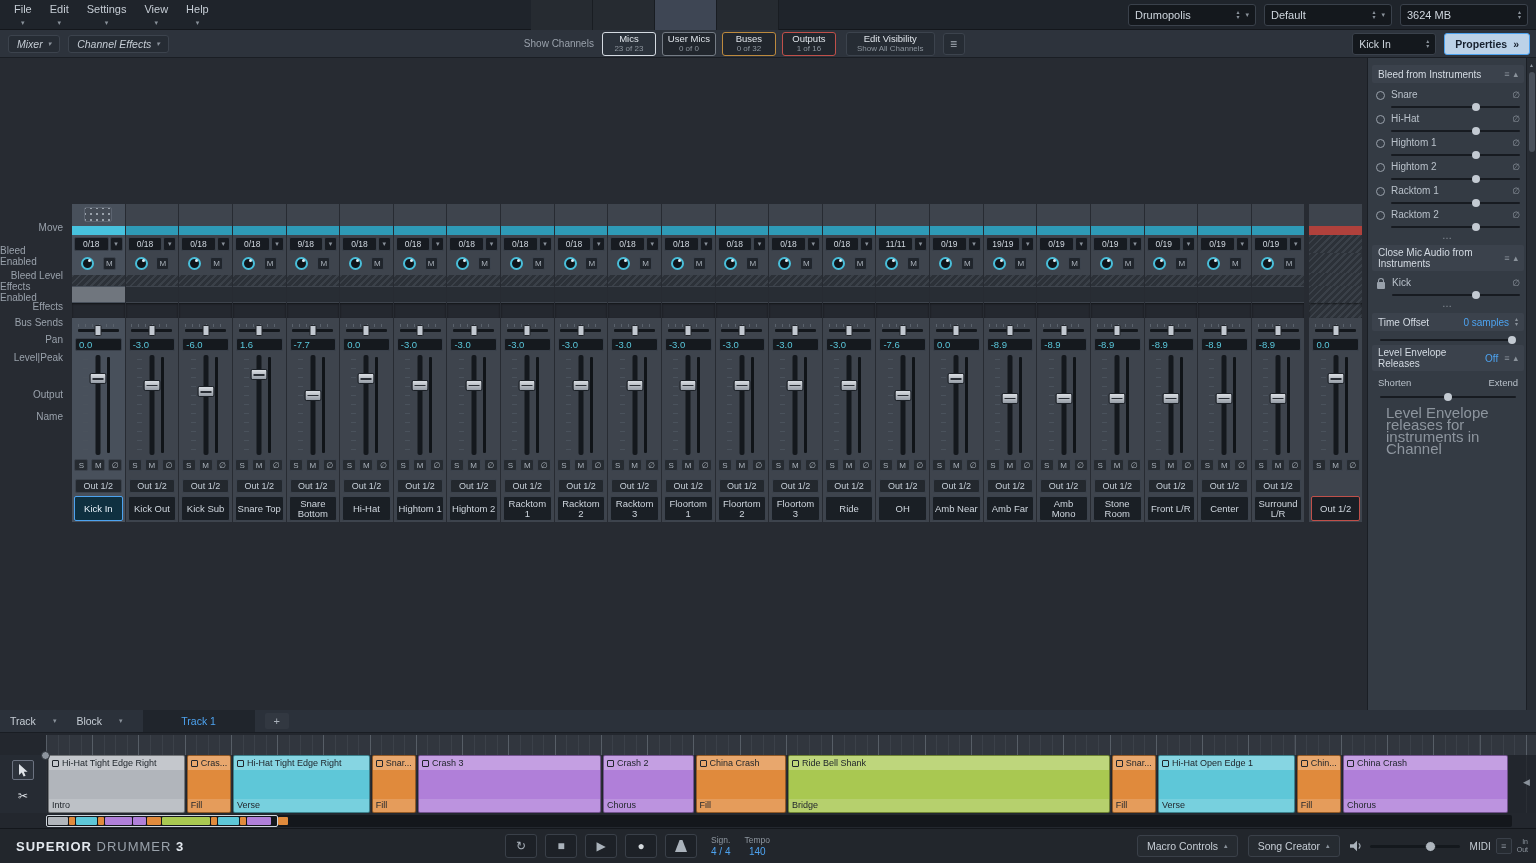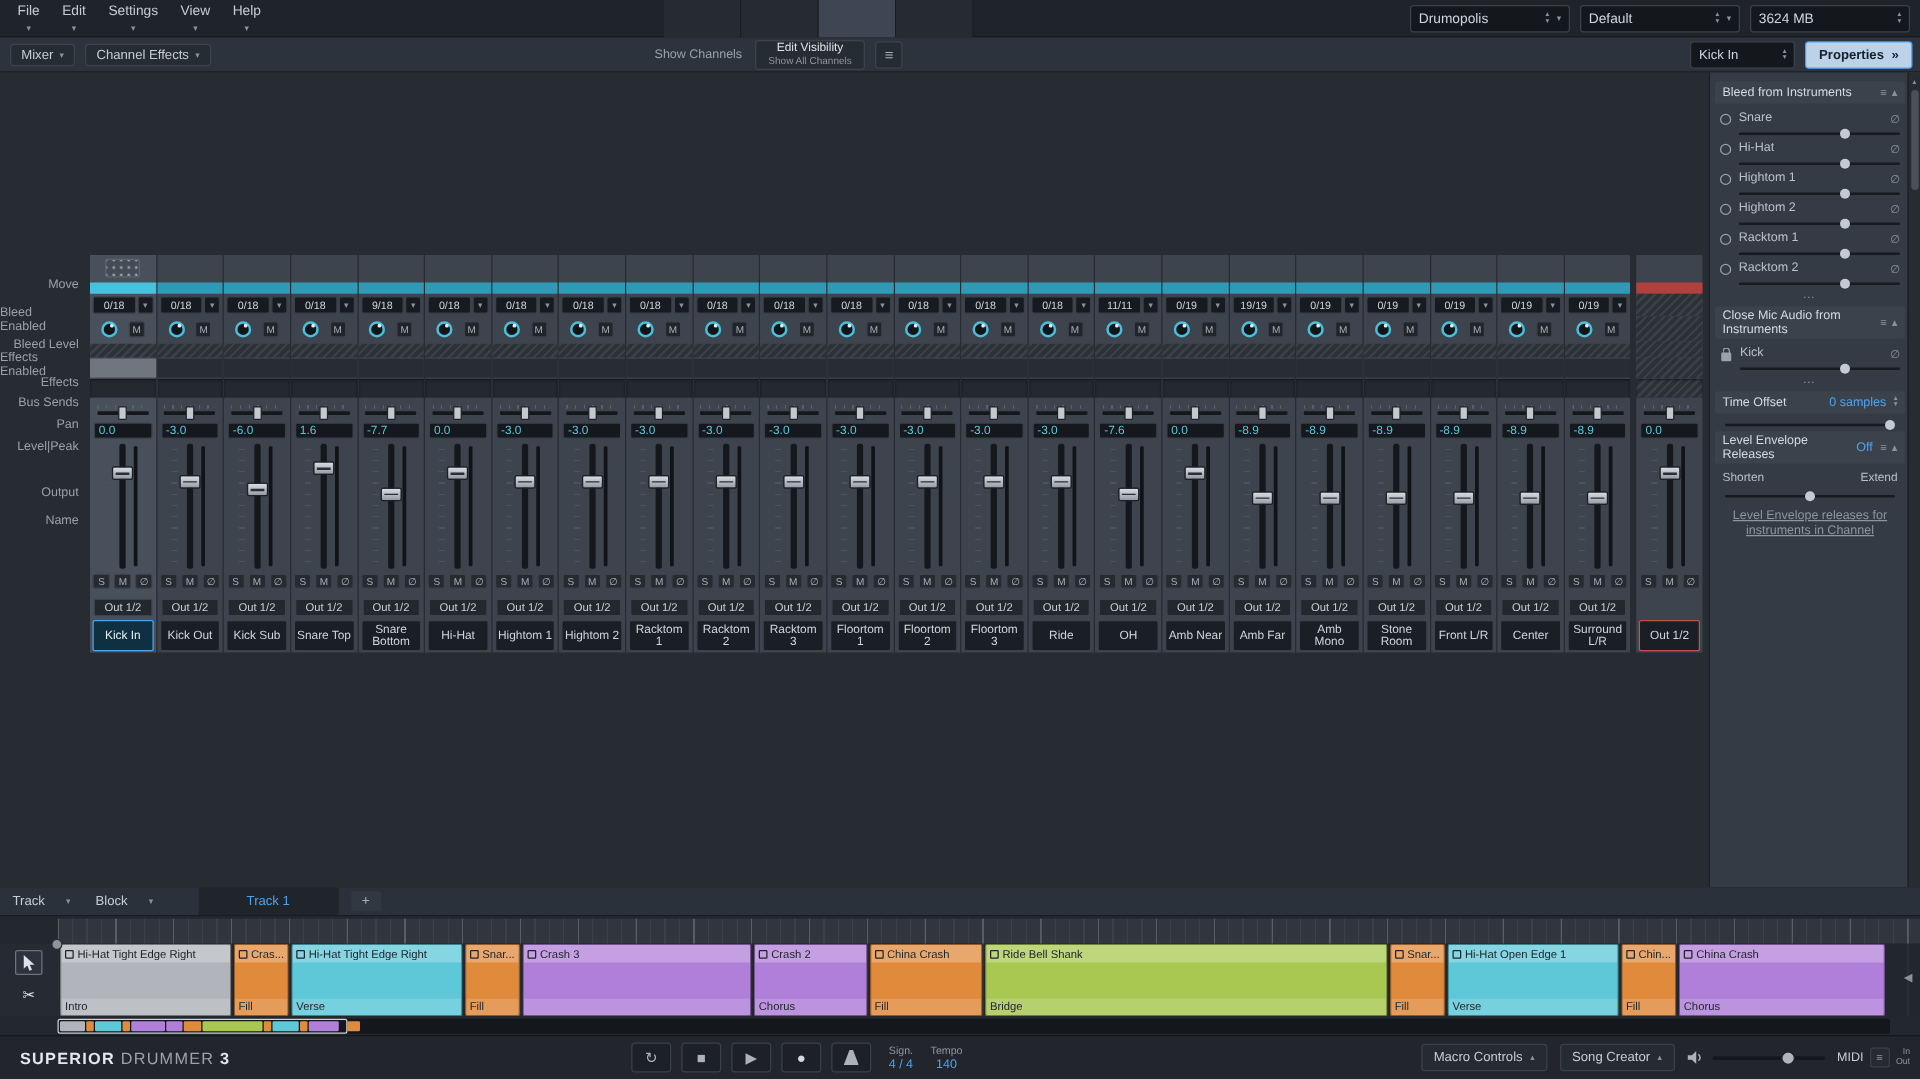--- a/index.html
+++ b/index.html
@@ -20,21 +20,21 @@
   .top-right { position:absolute; right:8px; top:4px; display:flex; gap:8px; }
   .selbox { height:22px; min-width:128px; background:#14181d; border:1px solid #3a414b; border-radius:3px;
     display:flex; align-items:center; font-size:11px; color:#cfd6de; padding:0 6px; gap:6px; }
   .selbox .grow { flex:1; }
   .updn { display:flex; flex-direction:column; line-height:5px; font-size:6px; color:#8a929b; }
 
   
   .toolbar { position:absolute; top:30px; left:0; right:0; height:28px; background:#2d333c;
     display:flex; align-items:center; border-bottom:1px solid #1a1e24; }
   .tbtn { height:18px; background:#262c34; border:1px solid #3c434d; border-radius:3px; display:flex;
-    align-items:center; gap:5px; padding:0 8px; font-size:10.5px; color:#c6cdd5; margin-left:8px; }
+    align-items:center; gap:5px; padding:0 8px; font-size:10.5px; color:#c6cdd5; margin-left:8px;font-style:italic; }
   .showch-label { margin-left:355px; font-size:10px; color:#99a1ab; }
   .filters { display:flex; gap:6px; margin-left:8px; }
   .filterbtn { width:54px; height:24px; border:1px solid #757c85; border-radius:3px; background:#21262d;
     display:flex; flex-direction:column; align-items:center; justify-content:center; line-height:10px; }
   .filterbtn .fl { font-size:9.5px; color:#dfe4ea; }
   .filterbtn .fc { font-size:8px; color:#8d959e; }
   .filterbtn.active { background:#2a313a; }
   .editvis { margin-left:10px; height:24px; border:1px solid #3c434d; border-radius:3px; background:#262c34;
     display:flex; flex-direction:column; align-items:center; justify-content:center; padding:0 10px; line-height:10px; }
   .editvis .l1 { font-size:9.5px; color:#dfe4ea; }
@@ -146,31 +146,31 @@
   .pitem-main { flex:1; }
   .pitem-top { display:flex; justify-content:space-between; align-items:center; }
   .pname { font-size:10px; color:#b9c1ca; }
   .pphase { font-size:9px; color:#8a929b; }
   .pslider { height:2px; background:#171b21; position:relative; margin-top:6px; border-radius:1px; }
   .psl-k { position:absolute; top:-3px; width:8px; height:8px; background:#c3cad2; border-radius:50%; transform:translateX(-50%); }
   .at-66 { left:66%; } .at-mid { left:50%; } .at-right { left:97%; }
   .pslider.wide { margin:8px 8px 4px; }
   .pmore { text-align:center; color:#8a929b; font-size:10px; letter-spacing:2px; line-height:8px; padding:2px 0; }
   .shex { display:flex; justify-content:space-between; font-size:9.5px; color:#b9c1ca; padding:3px 6px 0; }
-  .pcaption { text-align:center; font-size:10px; color:#8d959e; line-height:12px; padding:5px 14px;text-decoration:underline; }
+  .pcaption { font-size:15px; color:#8d959e; line-height:12px; padding:5px 14px; }
   .pscroll { position:absolute; right:0; top:0; bottom:0; width:10px; background:#272c33; border-left:1px solid #1b1f25; }
   .pscroll .sarr { display:block; text-align:center; font-size:6px; color:#8a929b; padding-top:3px; }
   .pscroll .sthumb { position:absolute; top:14px; left:2px; width:6px; height:80px; background:#4a515b; border-radius:3px; }
 
   
   .tracker { position:absolute; top:710px; left:0; right:0; height:118px; background:#23272e; }
   .ttabs { height:23px; background:#2b313a; display:flex; align-items:center; border-bottom:1px solid #191d23; }
   .tmenu { display:flex; align-items:center; gap:17px; font-size:10.5px; color:#c6cdd5; padding:0 10px; height:100%; }
   .ttab { width:112px; height:100%; background:#20252c; color:#4da3f0; font-size:10.5px;
-    display:flex; align-items:center; justify-content:center; margin-left:26px; }
+    display:flex; align-items:center; justify-content:center; margin-left:10px; }
   .tadd { width:24px; height:16px; background:#323841; border-radius:2px; margin-left:10px; color:#aab2bb;
     font-size:11px; display:flex; align-items:center; justify-content:center; }
   .truler { position:absolute; left:46px; right:0; top:25px; height:20px; background:#31363e;
     background-image:repeating-linear-gradient(to right,rgba(150,160,170,.30) 0 1px,transparent 1px 46.25px),
       repeating-linear-gradient(to right,rgba(150,160,170,.10) 0 1px,transparent 1px 11.56px); }
   .rnum { position:absolute; top:3px; font-size:9px; color:#aab2bb; padding-left:3px; }
   .playhead { position:absolute; left:-5px; bottom:-5px; width:9px; height:9px; border-radius:50%;
     background:#8d949d; border:1px solid #2a2f36; z-index:5; }
   .ttools { position:absolute; left:0; top:45px; width:46px; height:58px; background:#262b33;
     display:flex; flex-direction:column; align-items:center; gap:6px; padding-top:5px; }
@@ -280,20 +280,38 @@
   <div class="toolbar">
     <div class="tbtn">
       <span>Mixer</span>
       <span class="chev">▾</span>
     </div>
     <div class="tbtn">
       <span>Channel Effects</span>
       <span class="chev">▾</span>
     </div>
     <span class="showch-label">Show Channels</span>
+    <div class="filters">
+      <div class="filterbtn active" style="border-color: rgb(212, 218, 225);">
+          <span class="fl">Mics</span>
+          <span class="fc">23 of 23</span>
+        </div>
+        <div class="filterbtn" style="border-color: rgb(117, 124, 133);">
+          <span class="fl">User Mics</span>
+          <span class="fc">0 of 0</span>
+        </div>
+        <div class="filterbtn" style="border-color: rgb(189, 138, 62);">
+          <span class="fl">Buses</span>
+          <span class="fc">0 of 32</span>
+        </div>
+        <div class="filterbtn" style="border-color: rgb(192, 80, 74);">
+          <span class="fl">Outputs</span>
+          <span class="fc">1 of 16</span>
+        </div>
+    </div>
     <div class="editvis">
       <span class="l1">Edit Visibility</span>
       <span class="l2">Show All Channels</span>
     </div>
     <div class="burger">≡</div>
     <div class="toolbar-right">
       <div class="chan-select">
         <span class="grow">Kick In</span>
         <span class="updn">
             <span>▴</span>

